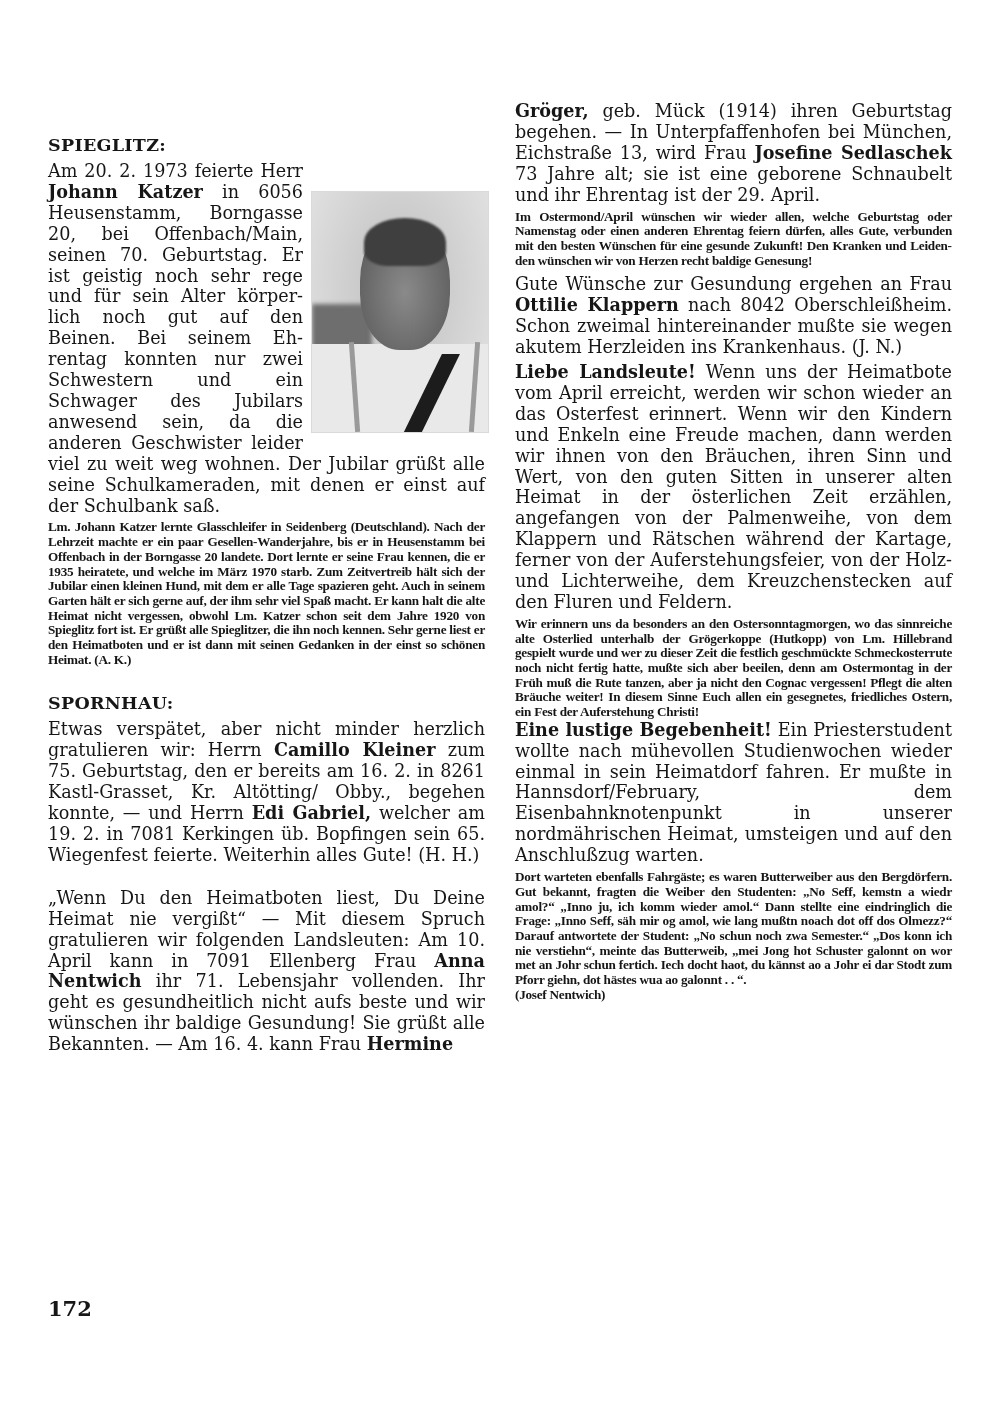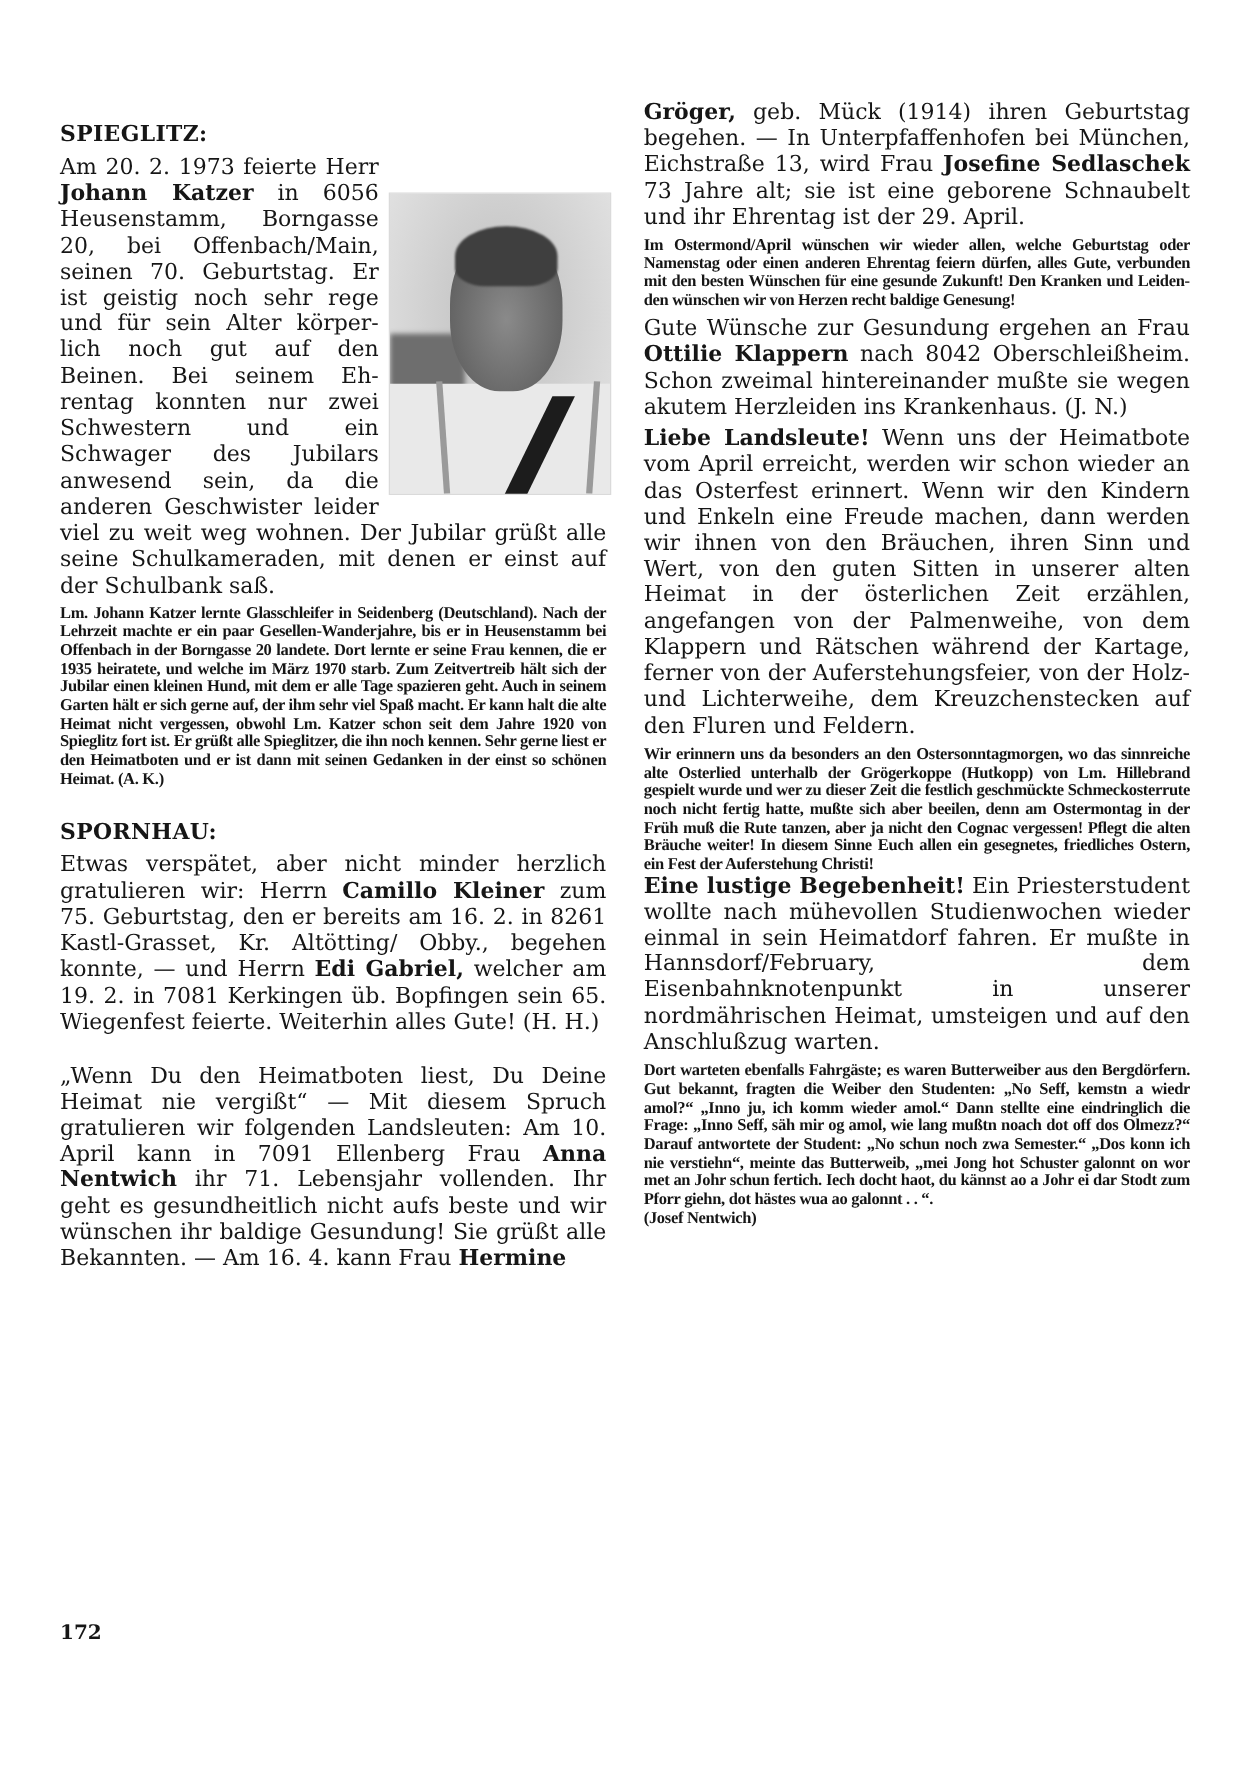--- a/index.html
+++ b/index.html
@@ -1,38 +1,38 @@
 <!DOCTYPE html>
 <html><head>
 <meta charset="utf-8">
 <style>
   html, body { margin: 0; padding: 0; background: #ffffff; }
   body { width: 1000px; height: 1413px; position: relative; overflow: hidden;
          font-family: "DejaVu Serif", "Liberation Serif", serif; color: #161616; }
   .col { position: absolute; top: 96px; width: 437px; }
-  .col-left { left: 48px; }
-  .col-right { left: 515px; top: 80px; }
+  .col-left { left: 48px; margin-top: 37px; }
+  .col-right { left: 515px; top: 101px; }
   .heading { font-weight: bold; font-size: 17.5px; letter-spacing: 0.3px; margin: 0 0 4px 0; line-height: 24px; }
   .p-large { font-size: 17.6px; line-height: 20.9px; text-align: justify; margin: 0 0 4px 0; hyphens: manual; }
   .p-small { font-size: 13.2px; line-height: 14.7px; text-align: justify; margin: 0 0 6px 0; font-weight: 600;
              font-family: Liberation Serif, serif; letter-spacing: -0.25px; }
   b { font-weight: bold; }
   .gap { height: 18px; }
   .photo { float: right; width: 176px; height: 240px; margin: 30px -4px 2px 8px; position: relative;
            background: radial-gradient(ellipse at 50% 40%, #bdbdbd 0%, #d4d4d4 55%, #e6e6e6 100%);
            border: 1px solid #dadada; overflow: hidden; }
   .photo .shoulder-bg { position: absolute; left: 0; top: 112px; width: 60px; height: 46px; background: #6e6e6e; filter: blur(2px); }
   .photo .head { position: absolute; left: 48px; top: 30px; width: 90px; height: 128px; border-radius: 46% 46% 44% 44%;
                  background: radial-gradient(ellipse at 50% 55%, #8a8a8a 0%, #6a6a6a 60%, #555 100%); }
   .photo .hair { position: absolute; left: 52px; top: 26px; width: 82px; height: 48px; border-radius: 50% 50% 30% 30%; background: #3f3f3f; filter: blur(1px); }
   .photo .shirt { position: absolute; left: 0; top: 152px; width: 176px; height: 90px; background: #e9e9e9; }
   .photo .tie { position: absolute; left: 108px; top: 162px; width: 18px; height: 90px; background: #1c1c1c; transform: skewX(-26deg); }
   .photo .strap-l { position: absolute; left: 40px; top: 150px; width: 5px; height: 90px; background: #9a9a9a; transform: rotate(-4deg); }
   .photo .strap-r { position: absolute; left: 160px; top: 150px; width: 5px; height: 90px; background: #9a9a9a; transform: rotate(4deg); }
-  .page-number { position: absolute; left: 48px; top: 1296px; font-weight: bold; font-size: 16px; }
+  .page-number { position: absolute; left: 48px; top: 1296px; font-weight: bold; font-size: 21px; }
 </style>
 </head>
 <body>
 
 <div class="col col-left">
   <div>
     <h2 class="heading">SPIEGLITZ:</h2>
     <div class="photo" title="Portrait of Johann Katzer">
       <div class="shoulder-bg"></div>
       <div class="shirt"></div>

